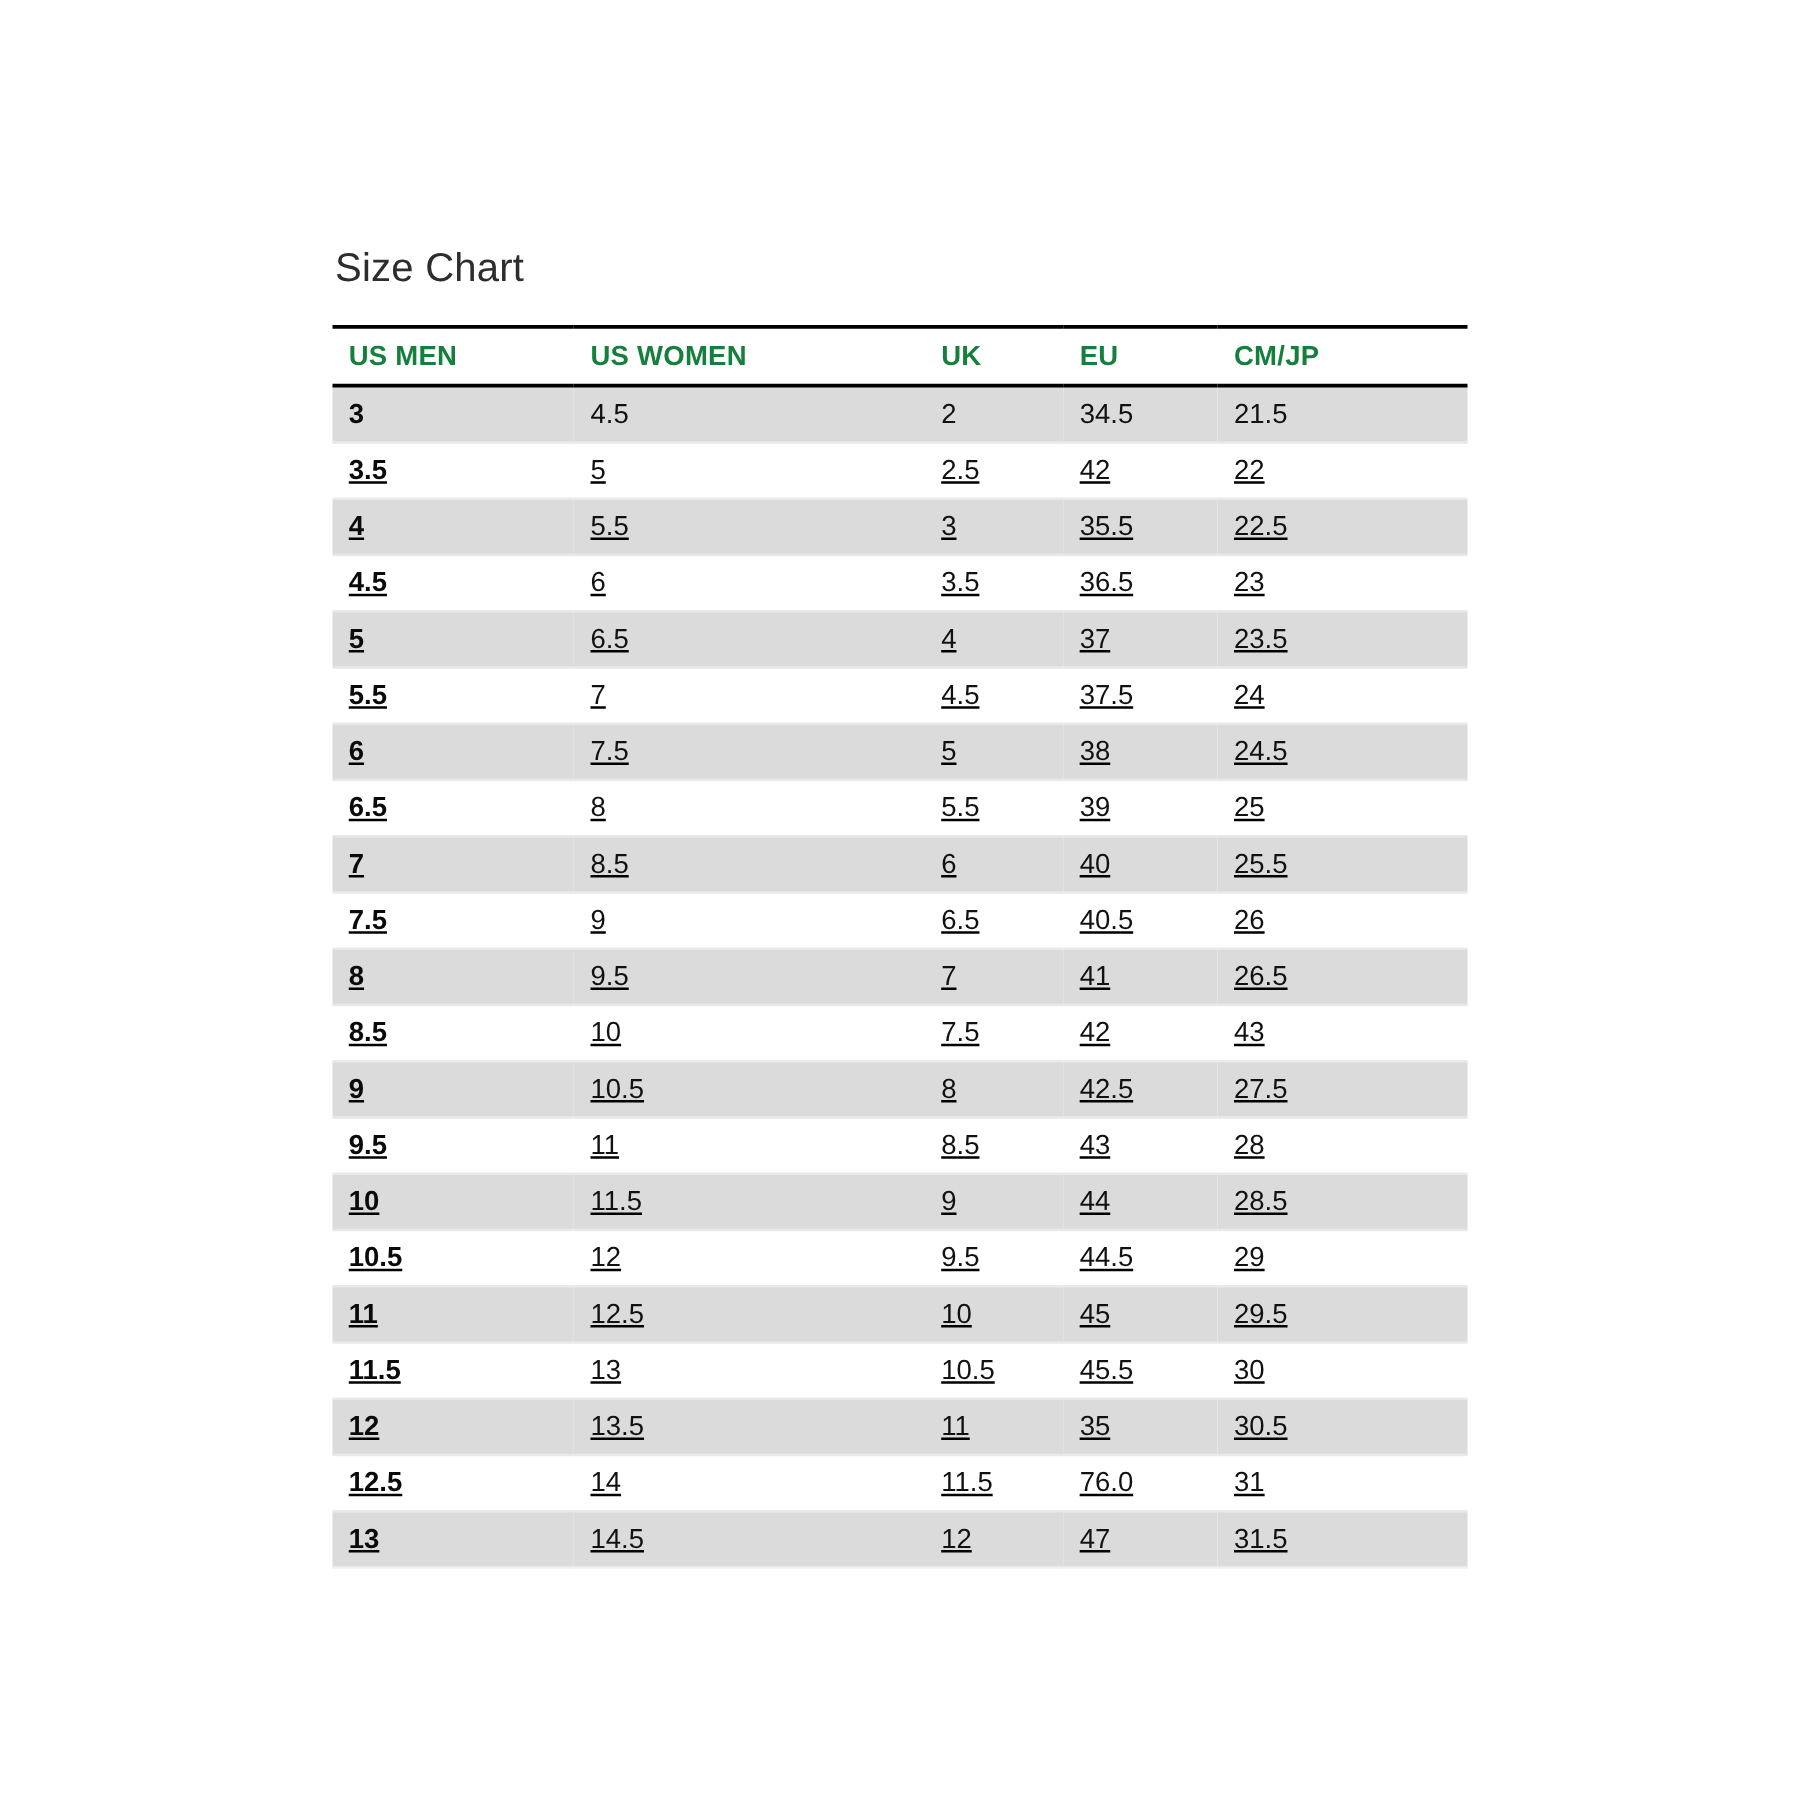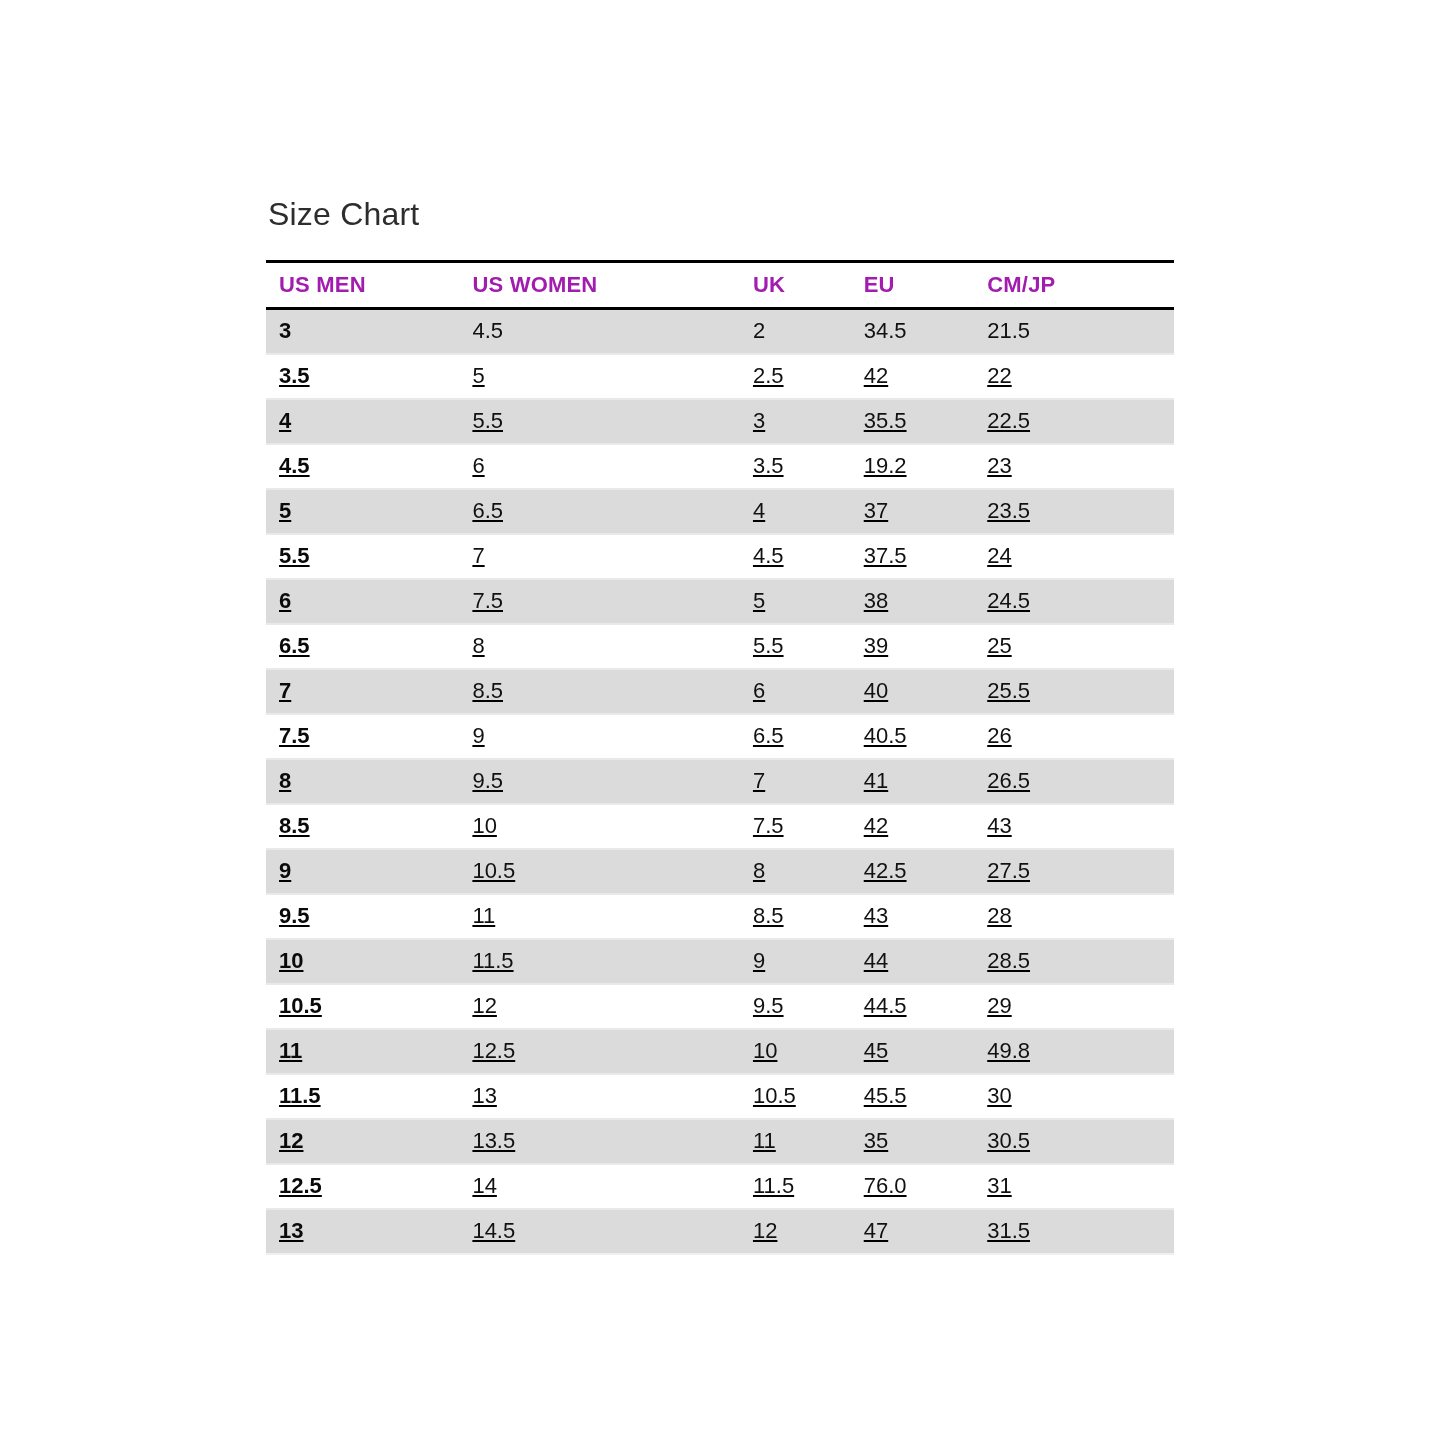--- a/index.html
+++ b/index.html
@@ -41,21 +41,21 @@
   col.c1 { width: 21.3%; }
   col.c2 { width: 30.9%; }
   col.c3 { width: 12.2%; }
   col.c4 { width: 13.6%; }
   col.c5 { width: 22.0%; }
   thead th {
     border-bottom: 3px solid #000000;
     text-align: left;
     font-size: 22px;
     font-weight: 700;
-    color: #a21caf;
+    color: #15803d;
     padding: 9px 0 9px 13px;
     letter-spacing: 0.2px;
     white-space: nowrap;
   }
   tbody td {
     font-size: 22px;
     font-weight: 400;
     color: #111111;
     padding: 8px 0 9px 13px;
     white-space: nowrap;
@@ -107,21 +107,21 @@
             <td>4</td>
             <td>5.5</td>
             <td>3</td>
             <td>35.5</td>
             <td>22.5</td>
           </tr>
           <tr>
             <td>4.5</td>
             <td>6</td>
             <td>3.5</td>
-            <td>19.2</td>
+            <td>36.5</td>
             <td>23</td>
           </tr>
           <tr>
             <td>5</td>
             <td>6.5</td>
             <td>4</td>
             <td>37</td>
             <td>23.5</td>
           </tr>
           <tr>
@@ -199,21 +199,21 @@
             <td>12</td>
             <td>9.5</td>
             <td>44.5</td>
             <td>29</td>
           </tr>
           <tr>
             <td>11</td>
             <td>12.5</td>
             <td>10</td>
             <td>45</td>
-            <td>49.8</td>
+            <td>29.5</td>
           </tr>
           <tr>
             <td>11.5</td>
             <td>13</td>
             <td>10.5</td>
             <td>45.5</td>
             <td>30</td>
           </tr>
           <tr>
             <td>12</td>

